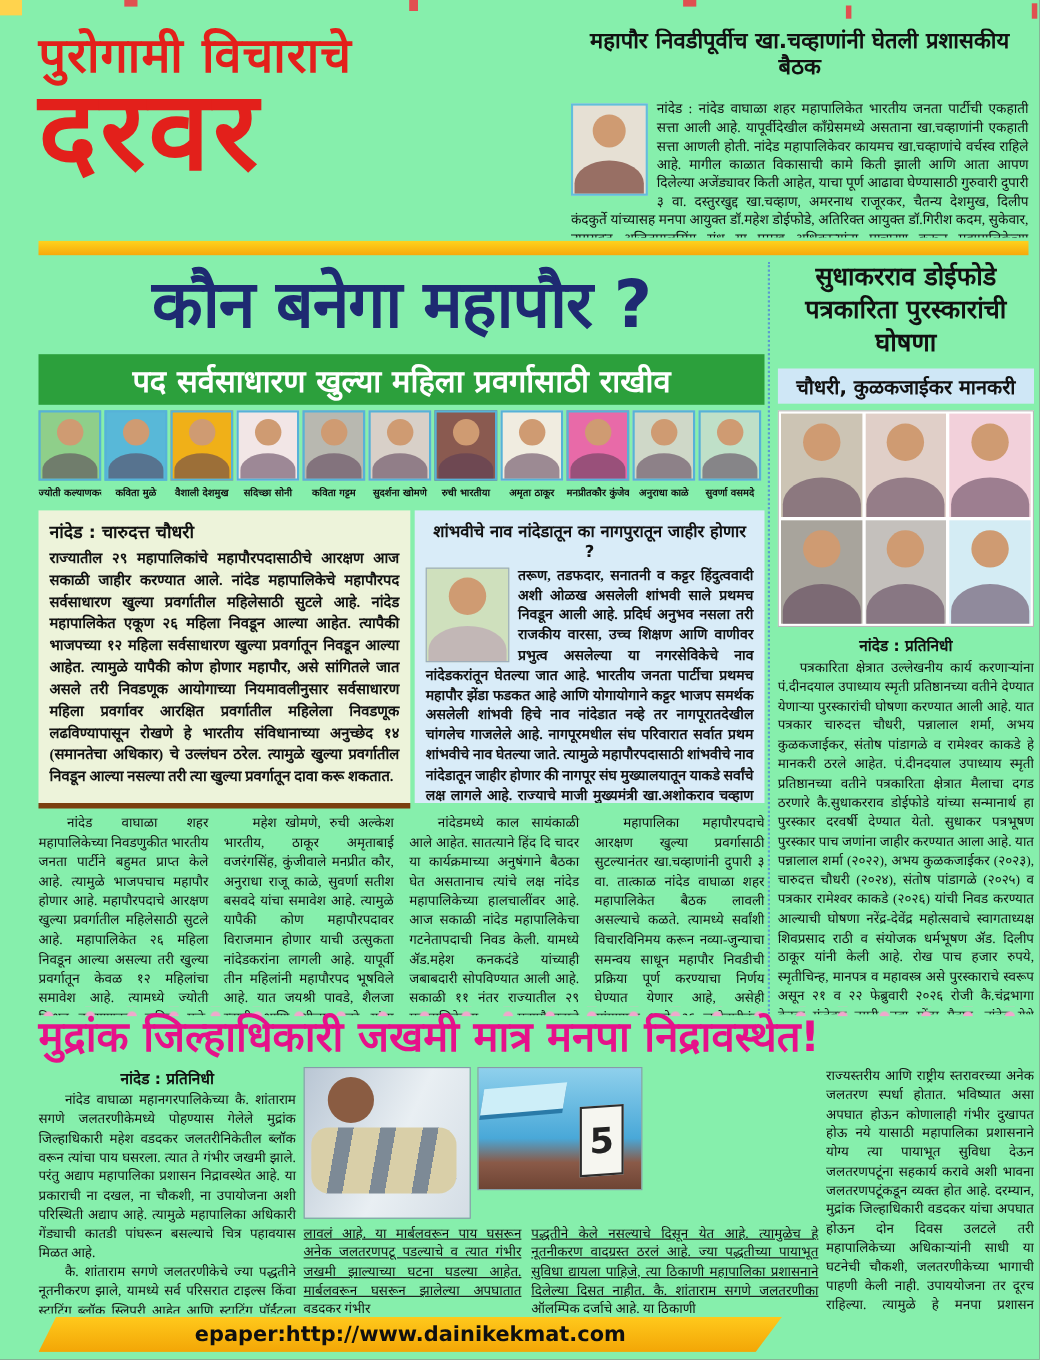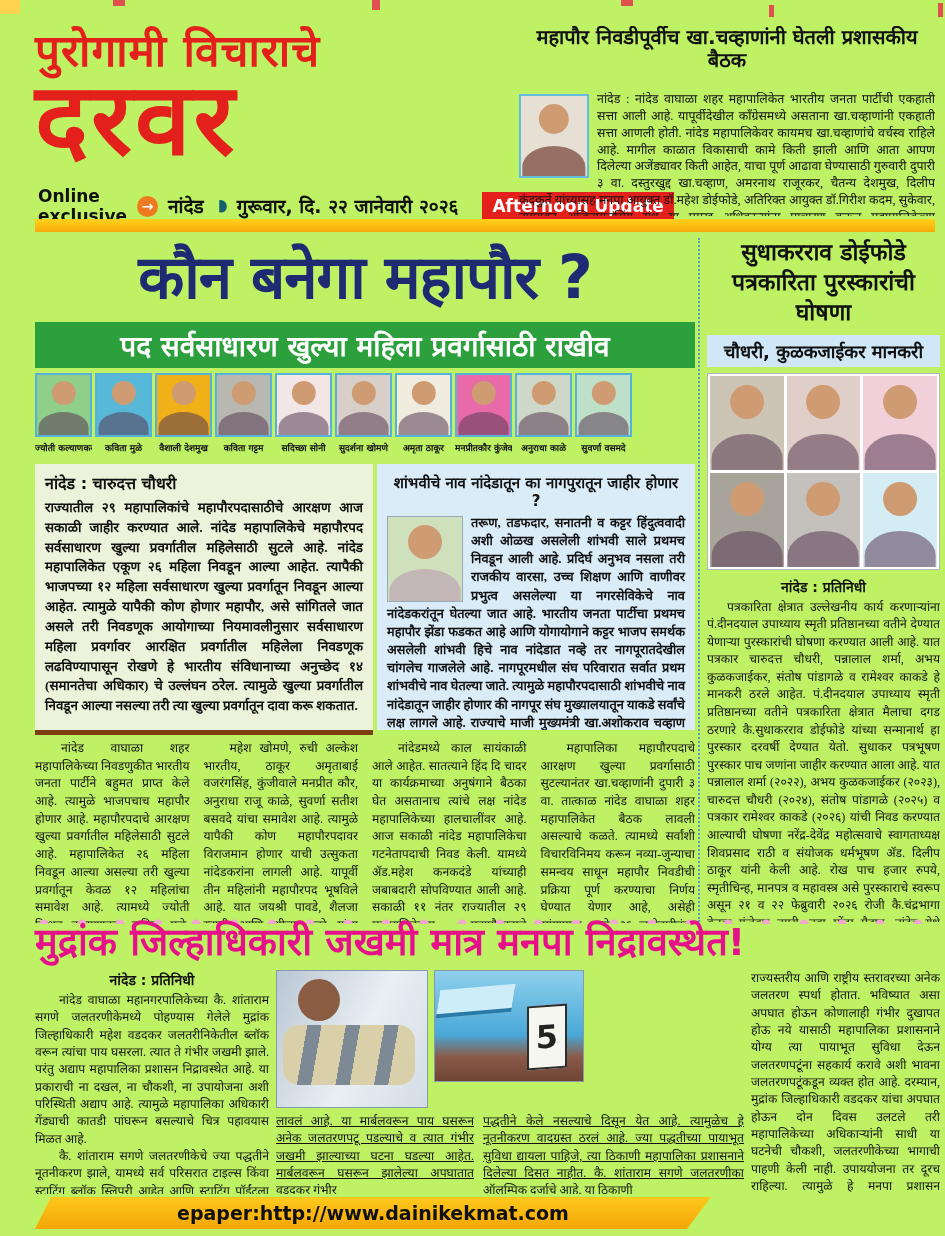--- a/index.html
+++ b/index.html
@@ -1,16 +1,16 @@
 <!DOCTYPE html>
 <html><head>
 <meta charset="utf-8">
 <style>
   html,body{margin:0;padding:0;background:#888;}
-  .page{position:relative;width:945px;height:1236px;background:#bef264;overflow:hidden;
+  .page{position:relative;width:945px;height:1236px;background:#86efac;overflow:hidden;
         font-family:"DejaVu Sans",sans-serif;color:#111;}
   
   .art{position:absolute;}
   
   .masthead{position:absolute;left:35px;top:28px;width:480px;height:160px;}
   .tagline{font-size:44px;font-weight:bold;color:#e3201b;line-height:1.05;letter-spacing:1px;}
   .mast-title{font-size:100px;font-weight:bold;color:#e3201b;line-height:.92;letter-spacing:3px;}
   .dateline{position:absolute;left:38px;top:191px;width:540px;height:30px;display:flex;align-items:center;gap:10px;}
   .online{font-weight:bold;font-size:17px;}
   .arrow-ic{width:21px;height:21px;border-radius:50%;background:#f07a1e;color:#fff;display:flex;align-items:center;justify-content:center;font-size:14px;font-weight:bold;flex:0 0 auto;}
@@ -101,28 +101,20 @@
   <div class="art" style="left:372px;top:0;width:8px;height:10px;background:#e05050;"></div>
   <div class="art" style="left:621px;top:0;width:12px;height:6px;background:#e05050;"></div>
   <div class="art" style="left:769px;top:5px;width:5px;height:12px;background:#e05050;"></div>
   <div class="art" style="left:938px;top:3px;width:5px;height:14px;background:#e05050;"></div>
 
   <div class="masthead">
     <div class="tagline">पुरोगामी विचाराचे</div>
     <div class="mast-title">दरवर</div>
   </div>
 
-  <div class="dateline">
-    <span class="online">Online exclusive</span>
-    <span class="arrow-ic">→</span>
-    <span class="date-text">नांदेड</span>
-    <span class="crescent"></span>
-    <span class="date-text">गुरूवार, दि. २२ जानेवारी २०२६</span>
-    <span class="badge">Afternoon Update</span>
-  </div>
 
   <div class="tr-art">
     <div class="tr-head">महापौर निवडीपूर्वीच खा.चव्हाणांनी घेतली प्रशासकीय बैठक</div>
     <div class="tr-body">
       <div class="tr-photo portrait" style="background:#e6e0d4;">
         <span class="p-head"></span>
         <span class="p-shoulders" style="background:rgba(110,50,40,.65);"></span>
       </div>
       <span>नांदेड : नांदेड वाघाळा शहर महापालिकेत भारतीय जनता पार्टीची एकहाती सत्ता आली आहे. यापूर्वीदेखील काँग्रेसमध्ये असताना खा.चव्हाणांनी एकहाती सत्ता आणली होती. नांदेड महापालिकेवर कायमच खा.चव्हाणांचे वर्चस्व राहिले आहे. मागील काळात विकासाची कामे किती झाली आणि आता आपण दिलेल्या अजेंड्यावर किती आहेत, याचा पूर्ण आढावा घेण्यासाठी गुरुवारी दुपारी ३ वा. दस्तुरखुद्द खा.चव्हाण, अमरनाथ राजूरकर, चैतन्य देशमुख, दिलीप कंदकुर्ते यांच्यासह मनपा आयुक्त डॉ.महेश डोईफोडे, अतिरिक्त आयुक्त डॉ.गिरीश कदम, सुकेवार, उपायुक्त अजितपालसिंग संधू या प्रमुख अधिकाऱ्यांना पाचारण करून महापालिकेच्या आयुक्तांच्या बैठक कक्षात ही बैठक घेण्यात आली. यात भविष्यातील विकास कामे व उर्वरित कामे याबर चर्चा झाली. महापौर निवडीपूर्वीच खा.चव्हाणांनी मनपात प्रशासकीय अधिकाऱ्यांची बैठक घेतल्याने चर्चेचा विषय झाला आहे.</span>
     </div>
@@ -149,39 +141,46 @@
         <div class="cand-name">कविता मुळे</div>
       </div>
       <div class="cand">
         <div class="cand-photo portrait" style="background: rgb(240, 176, 24);">
           <span class="p-head"></span>
           <span class="p-shoulders"></span>
         </div>
         <div class="cand-name">वैशाली देशमुख</div>
       </div>
       <div class="cand">
+        <div class="cand-photo portrait" style="background: rgb(242, 230, 230);">
+          <span class="p-head"></span>
+          <span class="p-shoulders"></span>
+        </div>
+        <div class="cand-name">सदिच्छा सोनी</div>
+      </div>
+      <div class="cand">
         <div class="cand-photo portrait" style="background: rgb(184, 184, 176);">
           <span class="p-head"></span>
           <span class="p-shoulders"></span>
         </div>
         <div class="cand-name">कविता गट्टम</div>
       </div>
       <div class="cand">
-        <div class="cand-photo portrait" style="background: rgb(242, 230, 230);">
-          <span class="p-head"></span>
-          <span class="p-shoulders"></span>
-        </div>
-        <div class="cand-name">सदिच्छा सोनी</div>
-      </div>
-      <div class="cand">
         <div class="cand-photo portrait" style="background: rgb(216, 208, 200);">
           <span class="p-head"></span>
           <span class="p-shoulders"></span>
         </div>
         <div class="cand-name">सुदर्शना खोमणे</div>
+      </div>
+      <div class="cand">
+        <div class="cand-photo portrait" style="background: rgb(138, 90, 80);">
+          <span class="p-head"></span>
+          <span class="p-shoulders"></span>
+        </div>
+        <div class="cand-name">रुची भारतीया</div>
       </div>
       <div class="cand">
         <div class="cand-photo portrait" style="background: rgb(240, 236, 224);">
           <span class="p-head"></span>
           <span class="p-shoulders"></span>
         </div>
         <div class="cand-name">अमृता ठाकूर</div>
       </div>
       <div class="cand">
         <div class="cand-photo portrait" style="background: rgb(232, 106, 168);">

